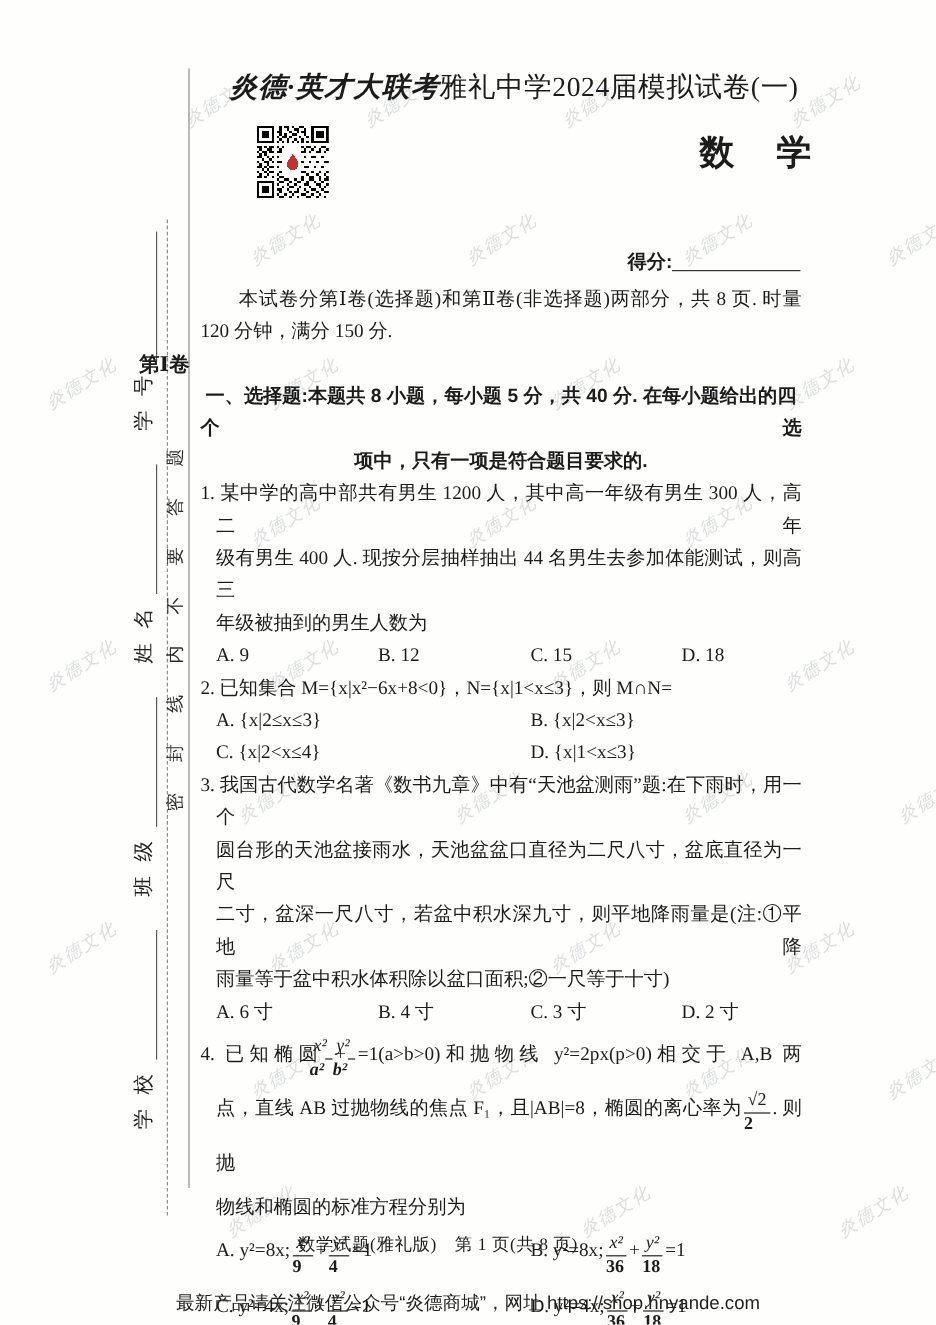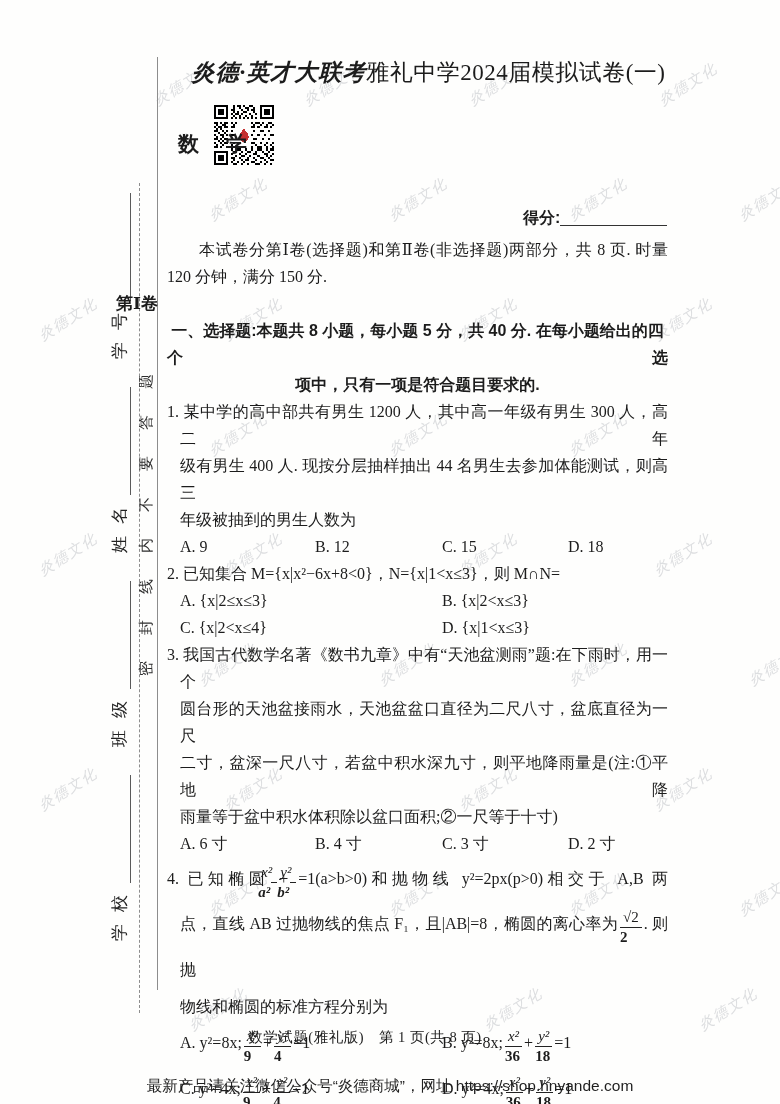--- a/index.html
+++ b/index.html
@@ -16,21 +16,21 @@
   .stu-fields{position:absolute;left:-282px;top:528px;width:800px;height:26px;transform:rotate(-90deg);
               display:flex;align-items:flex-end;z-index:1;}
   .fld{display:flex;align-items:flex-end;margin-right:28px;white-space:nowrap;}
   .flabel{font-size:17px;letter-spacing:12px;color:#222;}
   .fblank{display:inline-block;width:108px;height:19px;border-bottom:1px solid #5a5a5a;}
   
   .hdr{position:absolute;left:178px;top:0;width:501px;z-index:2;}
   .title{margin-top:57px;text-align:center;font-size:23px;white-space:nowrap;}
   .title .brand{font-weight:bold;font-style:italic;letter-spacing:1px;}
   .title .rest{letter-spacing:.5px;}
-  .subject{margin-top:42px;text-align:left;font-size:21px;font-weight:bold;letter-spacing:3px;}
+  .subject{margin-top:20px;text-align:right;font-size:29px;font-weight:bold;letter-spacing:3px;}
   .people{margin-top:31px;text-align:center;font-size:16px;font-weight:bold;
           font-family:"Liberation Sans","DejaVu Sans",sans-serif;}
   .people .rev{margin-left:22px;}
   .score{position:absolute;left:523px;top:208px;font-size:16px;font-weight:bold;
          font-family:"Liberation Sans","DejaVu Sans",sans-serif;z-index:2;white-space:nowrap;}
   .sblank{display:inline-block;width:107px;height:17px;border-bottom:1.5px solid #333;vertical-align:-3px;}
   .qr{position:absolute;left:214px;top:104px;z-index:2;}
   
   .content{position:absolute;left:167px;top:236px;width:501px;z-index:2;font-size:16px;line-height:27px;}
   .content p{margin:0;}

